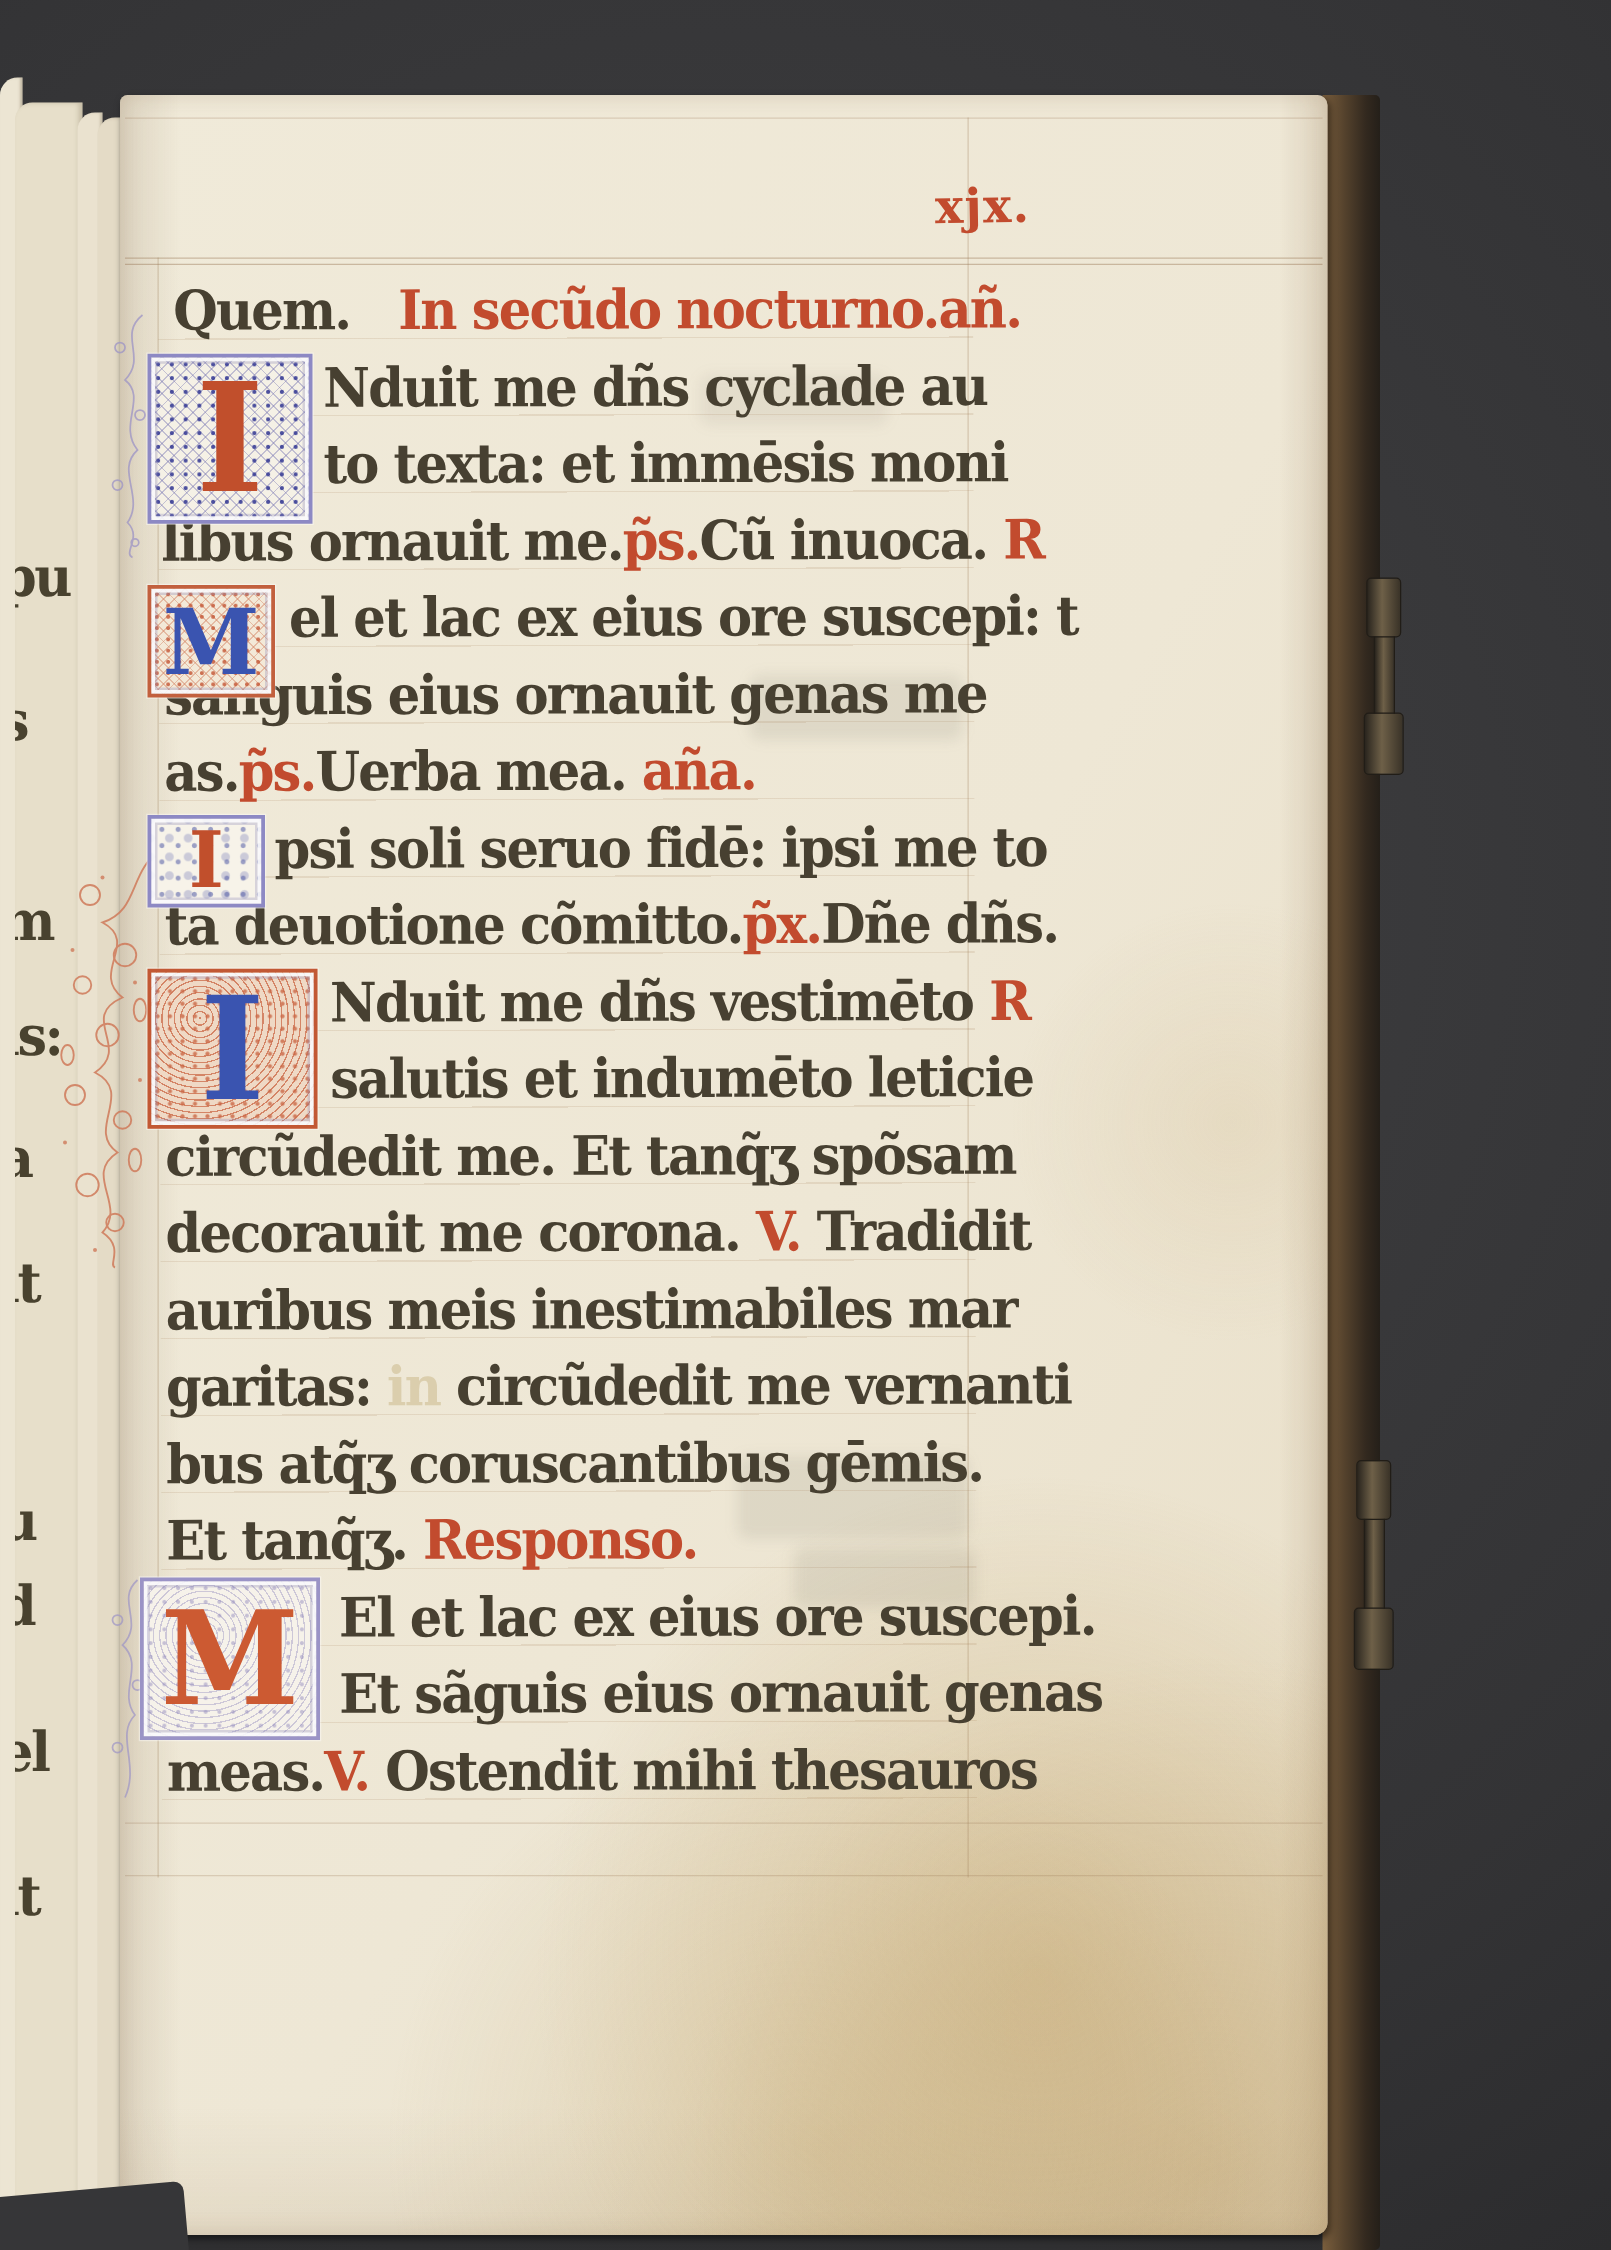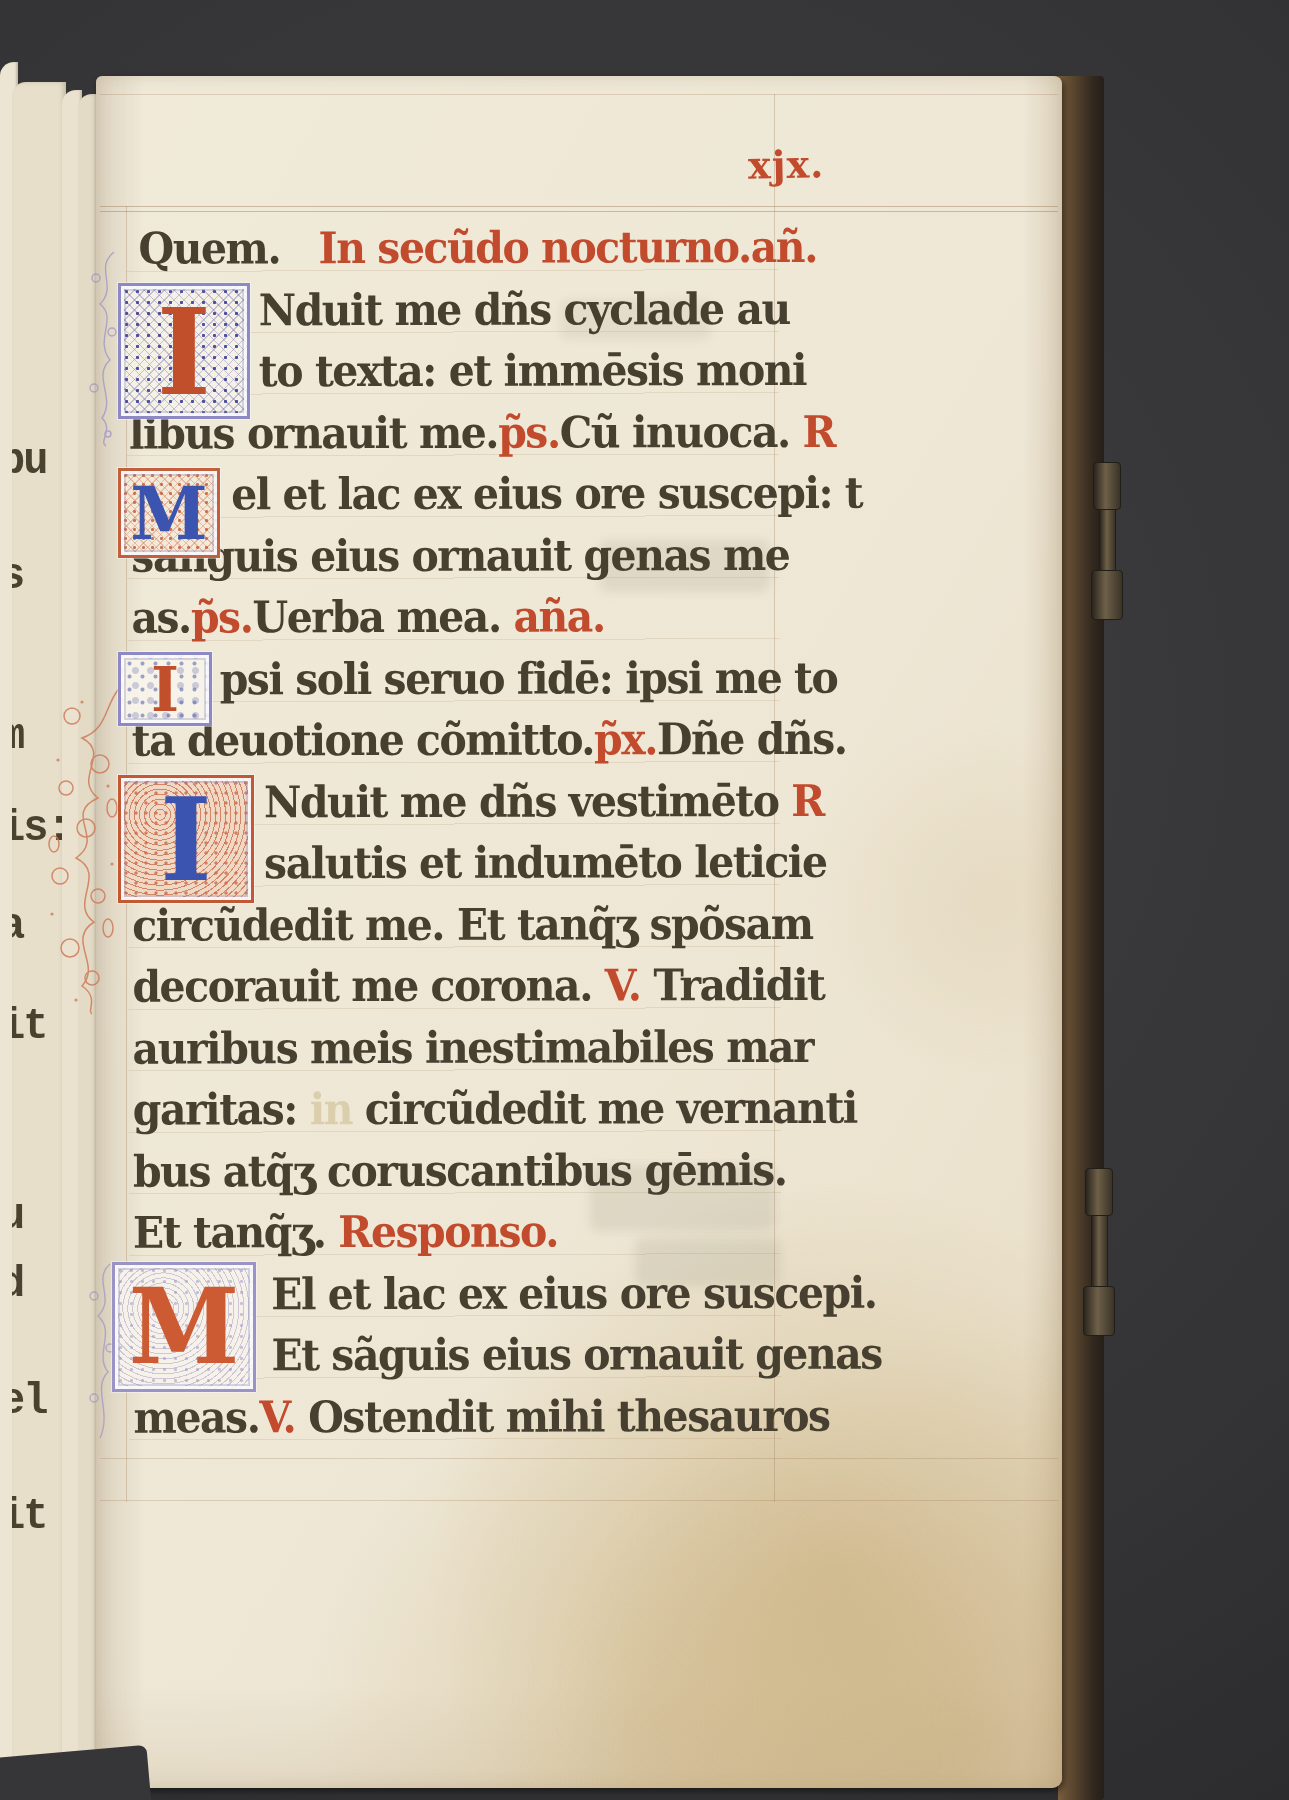--- a/index.html
+++ b/index.html
@@ -18,21 +18,21 @@
   .clasp1{left:1088px;top:462px;width:38px;height:158px;}
   .clasp2{left:1080px;top:1168px;width:42px;height:168px;}
   .clasp .k1{top:0;left:5px;width:26px;height:46px;}
   .clasp .shaft{top:40px;left:11px;width:15px;height:84px;}
   .clasp .k2{bottom:0;left:3px;width:30px;height:48px;}
 
   
   .strip{position:absolute;border-radius:14px 0 0 0;}
   .stripA{left:0;top:62px;width:18px;height:1738px;background:#ece5d3;box-shadow:inset -2px 0 2px rgba(120,105,80,.35);}
   .stripB{left:12px;top:82px;width:54px;height:1718px;background:#e7dfca;overflow:hidden;
-    box-shadow:inset -3px 0 4px rgba(120,105,80,.30);font-family:Liberation Mono, monospace;}
+    box-shadow:inset -3px 0 4px rgba(120,105,80,.30);}
   .stripC{left:62px;top:90px;width:20px;height:1710px;background:#eae2cf;box-shadow:inset -2px 0 2px rgba(120,105,80,.30);}
   .stripD{left:78px;top:94px;width:22px;height:1706px;background:#e4dbc6;box-shadow:inset -3px 0 3px rgba(110,95,70,.35);}
   .edge-frag{position:absolute;left:-12px;font-weight:bold;font-size:42px;color:#49422f;
     letter-spacing:-2px;transform:scaleY(1.05);}
   .corner-wedge{position:absolute;left:-20px;bottom:-30px;width:170px;height:78px;background:#363638;
     transform:rotate(-5deg);z-index:6;border-radius:8px;}
 
   
   .page{position:absolute;left:96px;top:76px;width:966px;height:1712px;z-index:3;
     background:linear-gradient(120deg,#f0ead9 0%,#eee7d5 55%,#e9dfc8 100%);

